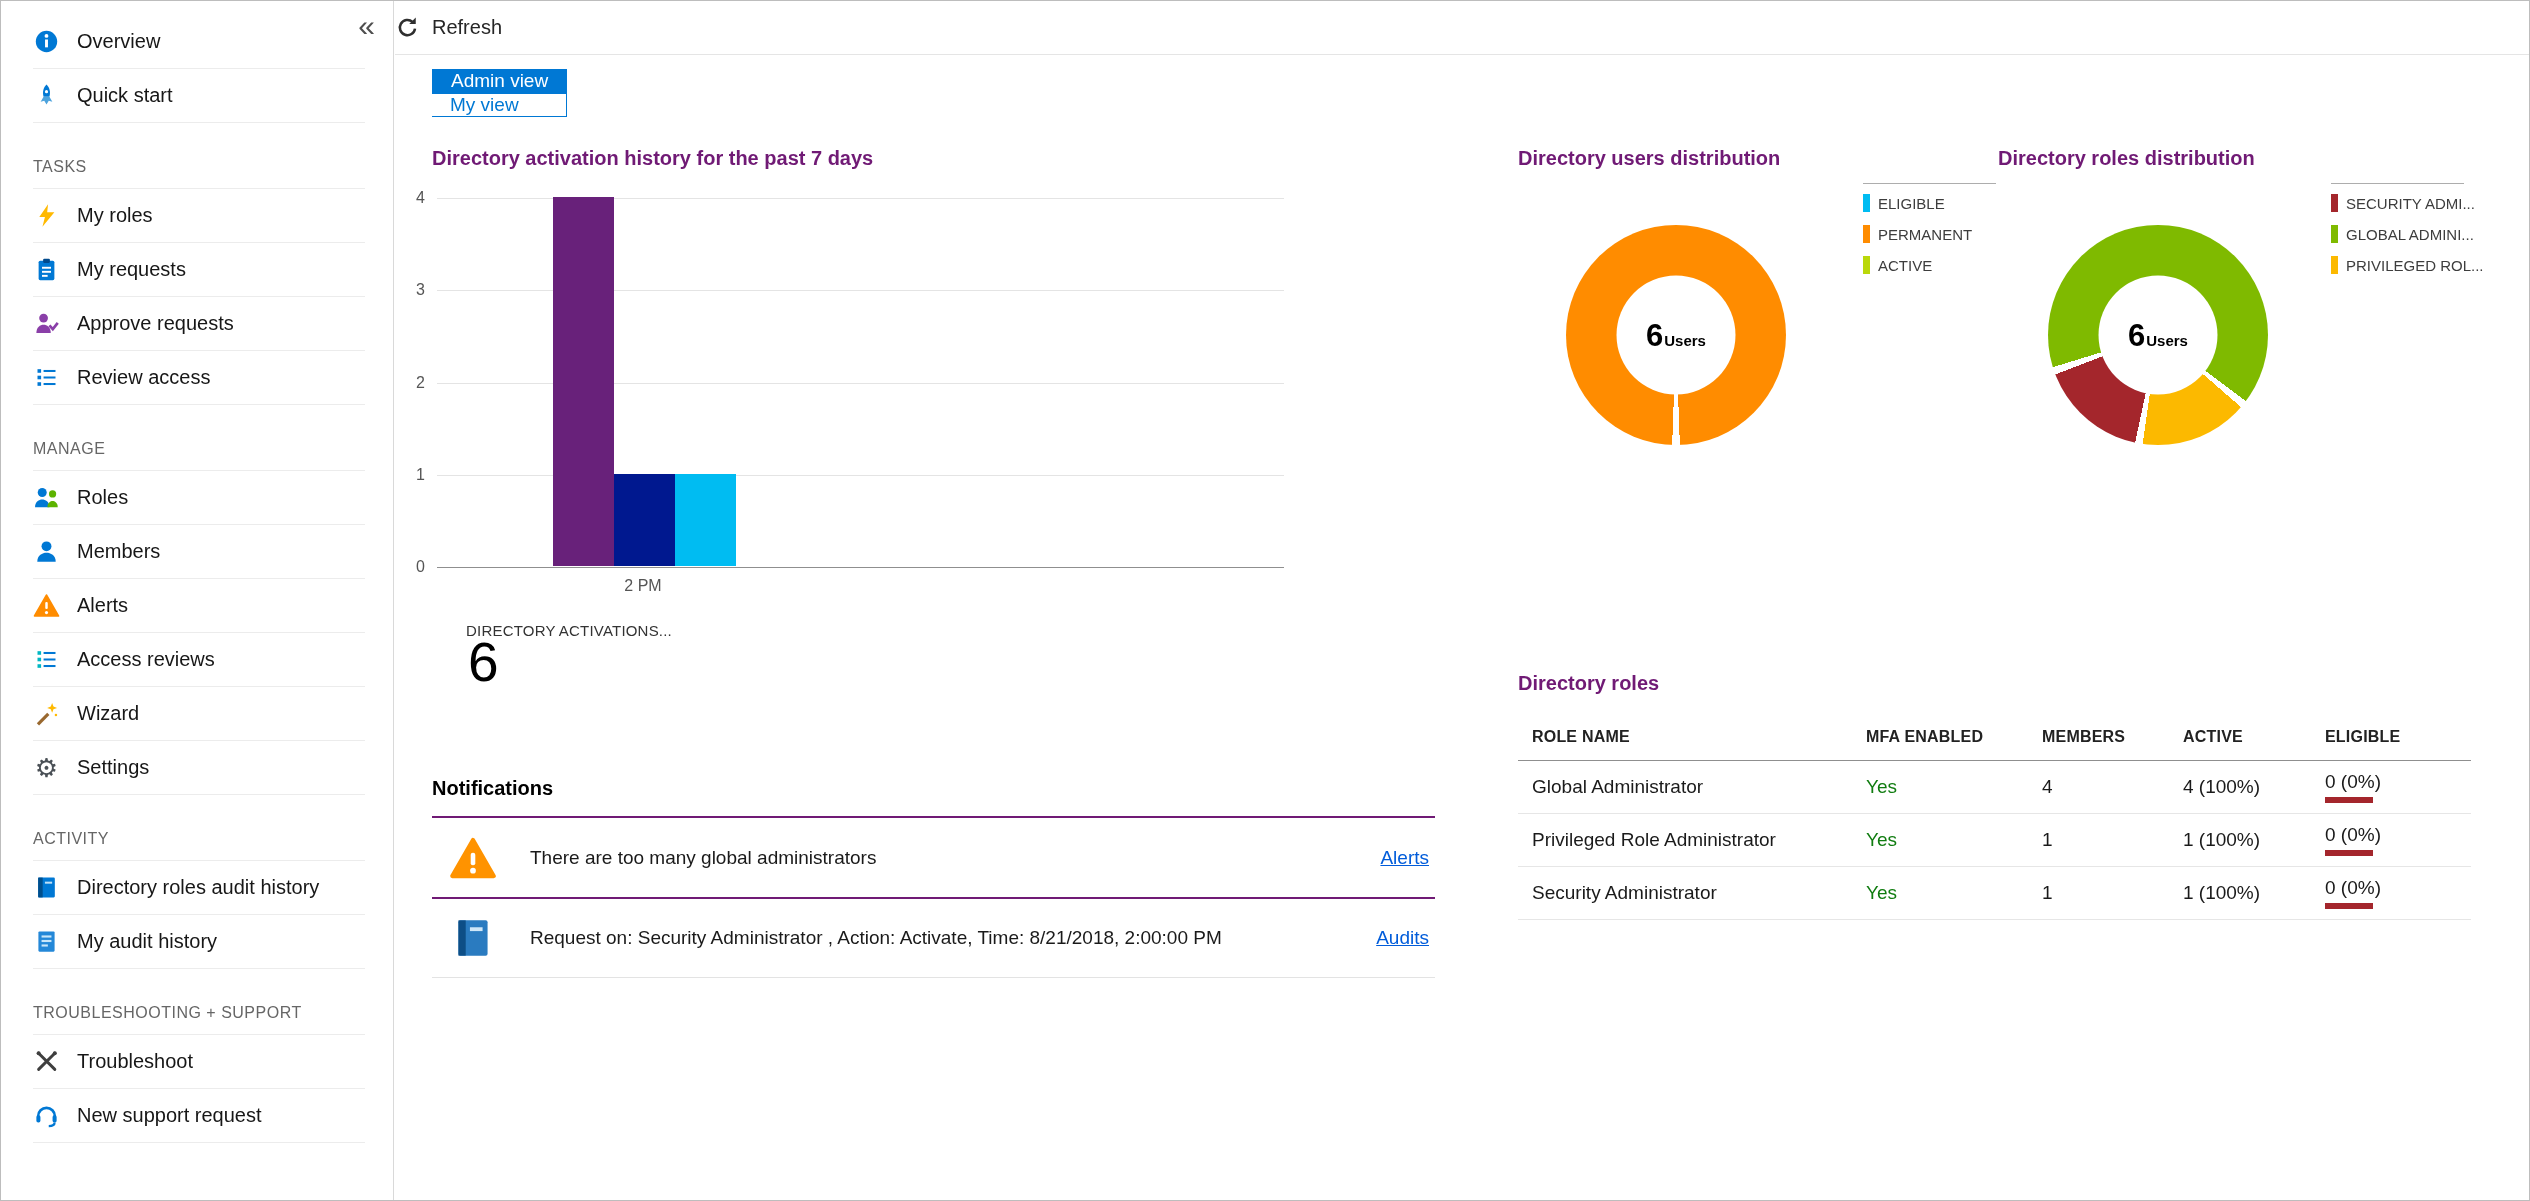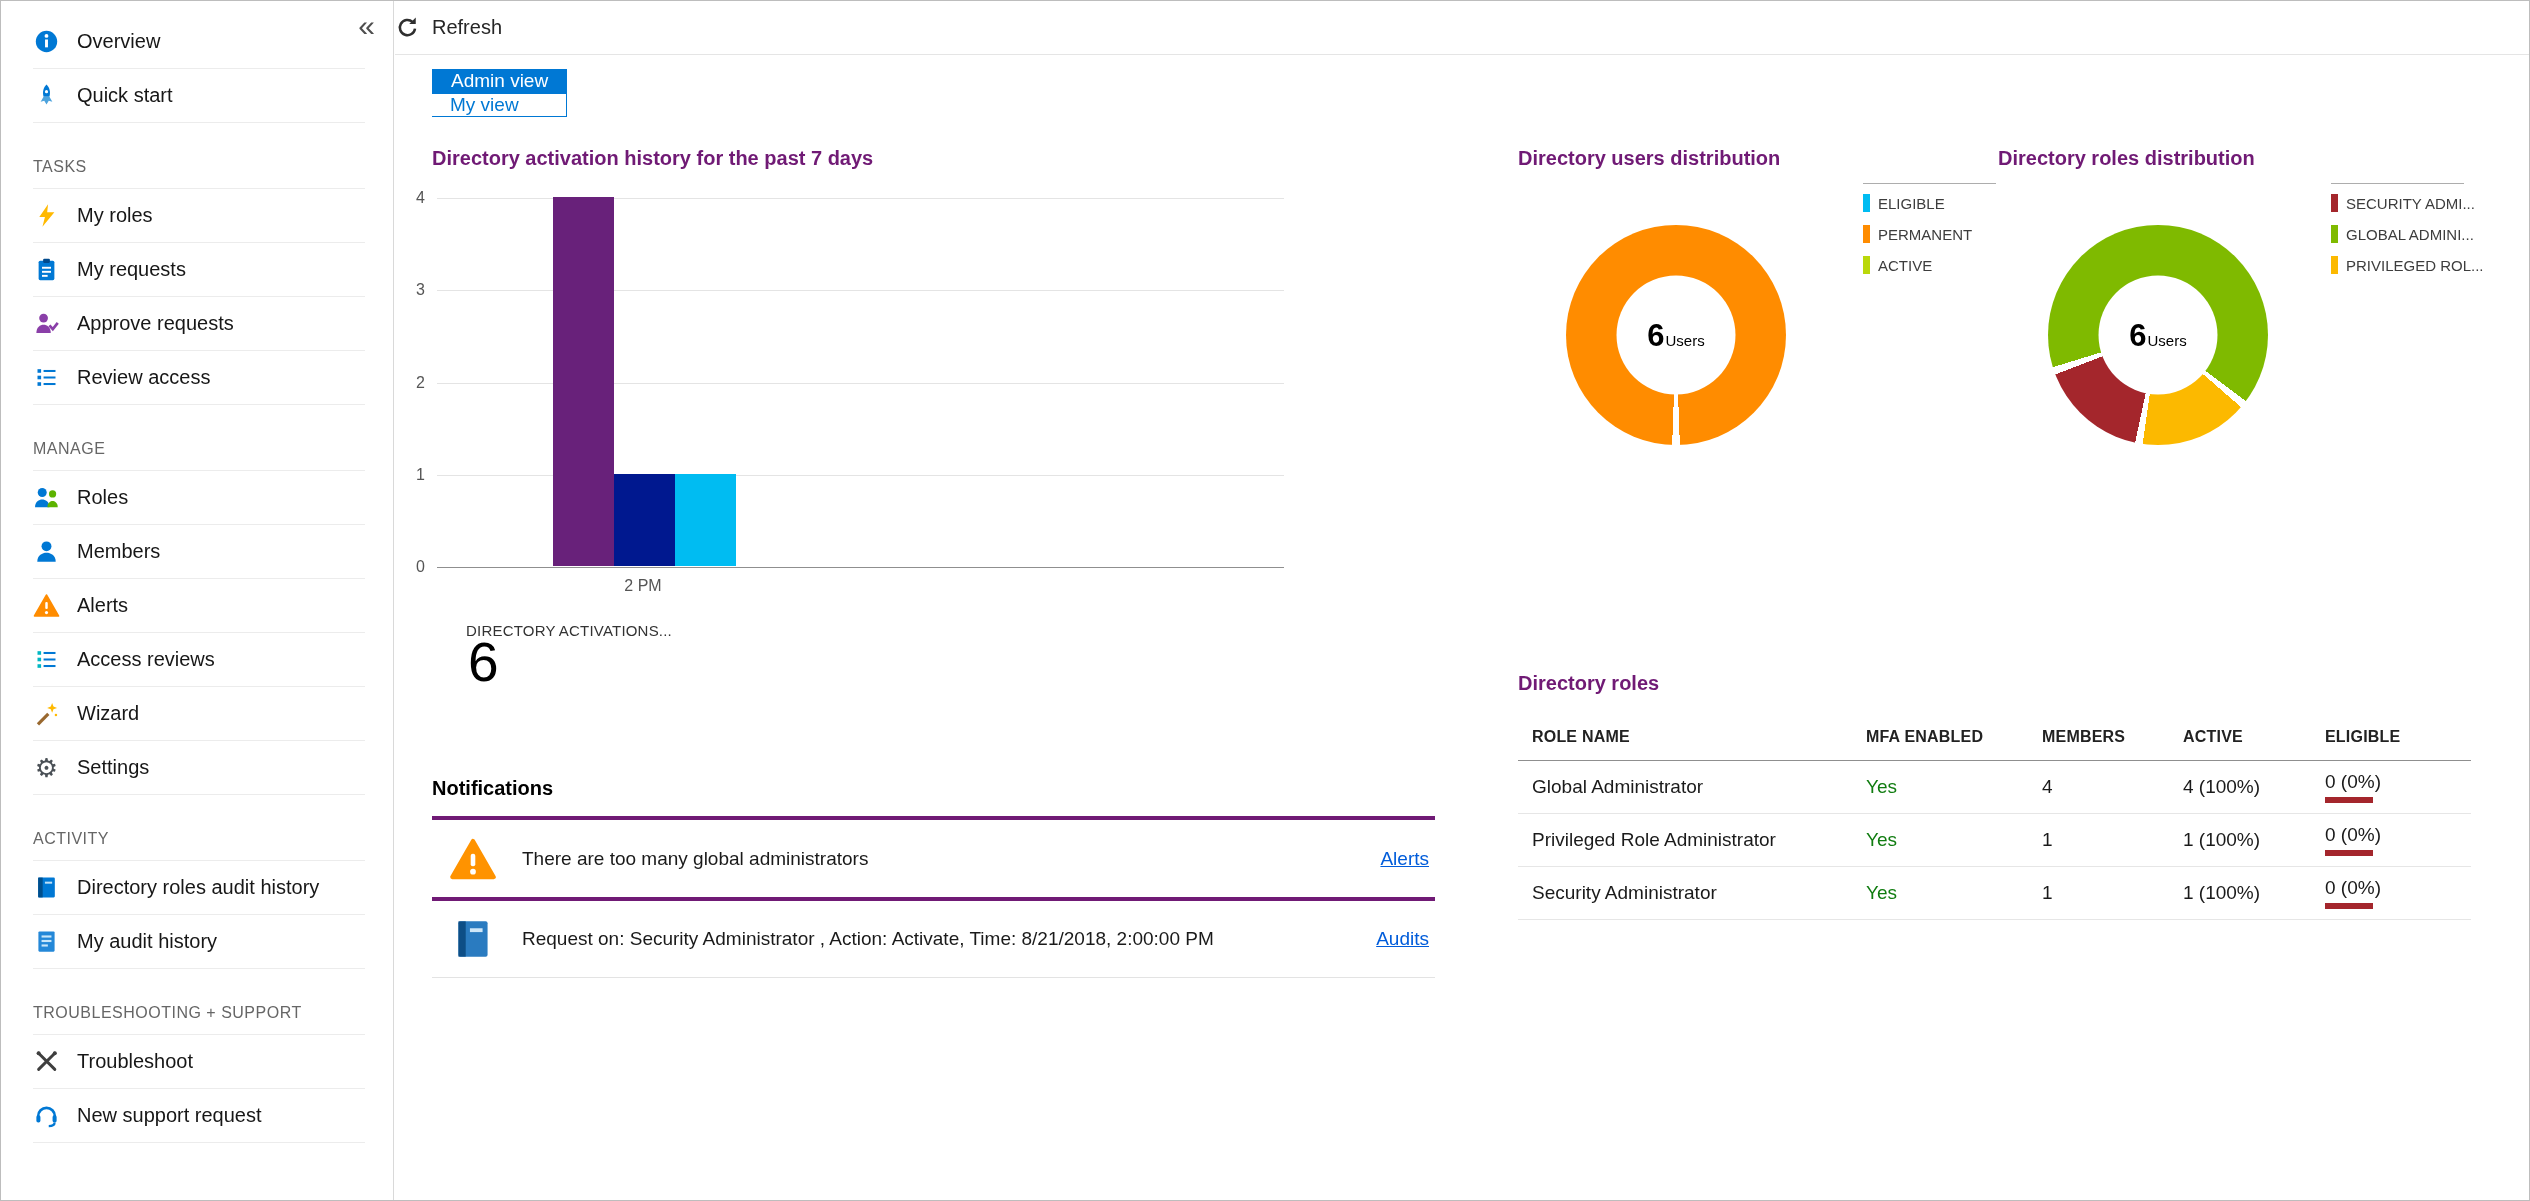--- a/index.html
+++ b/index.html
@@ -45,33 +45,33 @@
   .legend-chip { width:7px; height:18px; flex:0 0 7px; }
   .legend-label { font-size:15px; color:#3d3d3d; white-space:nowrap; }
 
   
   .act-label { position:absolute; left:465px; top:621px; font-size:15px; color:#333; letter-spacing:.2px; }
   .act-value { position:absolute; left:467px; top:634px; font-size:55px; line-height:1; color:#000; }
 
   
   .notif { position:absolute; left:431px; top:776px; width:1003px; }
   .notif-title { font-size:20px; font-weight:bold; color:#000; margin-bottom:16px; }
-  .notif-row { display:flex; align-items:center; gap:26px; height:81px; border-top:4px solid #701a75; padding:0 6px 0 18px; }
+  .notif-row { display:flex; align-items:center; gap:34px; height:81px; border-top:2px solid #701a75; padding:0 6px 0 18px; }
   .notif-row.last { border-bottom:1px solid #e3e3e3; }
   .notif-ic { width:46px; height:46px; flex:0 0 46px; }
   .notif-ic svg { width:100%; height:100%; }
   .notif-text { font-size:19px; color:#1a1a1a; }
   .link { margin-left:auto; font-size:19px; text-decoration:underline; cursor:pointer; white-space:nowrap; }
 
   
   .donut { position:absolute; width:220px; height:220px; border-radius:50%; }
   .donut-hole { position:absolute; left:50%; top:50%; transform:translate(-50%,-50%); width:119px; height:119px; border-radius:50%; background:#fff; display:flex; align-items:center; justify-content:center; }
   .donut-center { display:flex; align-items:baseline; gap:1px; }
   .donut-val { font-size:31px; font-weight:bold; color:#000; }
-  .donut-unit { font-size:15px; font-weight:normal; color:#000; }
+  .donut-unit { font-size:15px; font-weight:bold; color:#000; }
 
   
   .roles-table { position:absolute; left:1517px; top:712px; width:953px; font-size:19px; color:#1a1a1a; }
   .t-head, .t-row { display:grid; grid-template-columns:348px 176px 141px 142px auto; align-items:center; }
   .t-head { height:48px; border-bottom:1px solid #8f8f8f; font-size:16px; font-weight:bold; color:#222; letter-spacing:.2px; }
   .t-row { height:53px; border-bottom:1px solid #e6e6e6; cursor:pointer; }
   .cell-first { padding-left:14px; }
   .elig { display:flex; flex-direction:column; justify-content:center; }
   .elig-bar { width:48px; height:6px; margin-top:4px; }
 </style>

